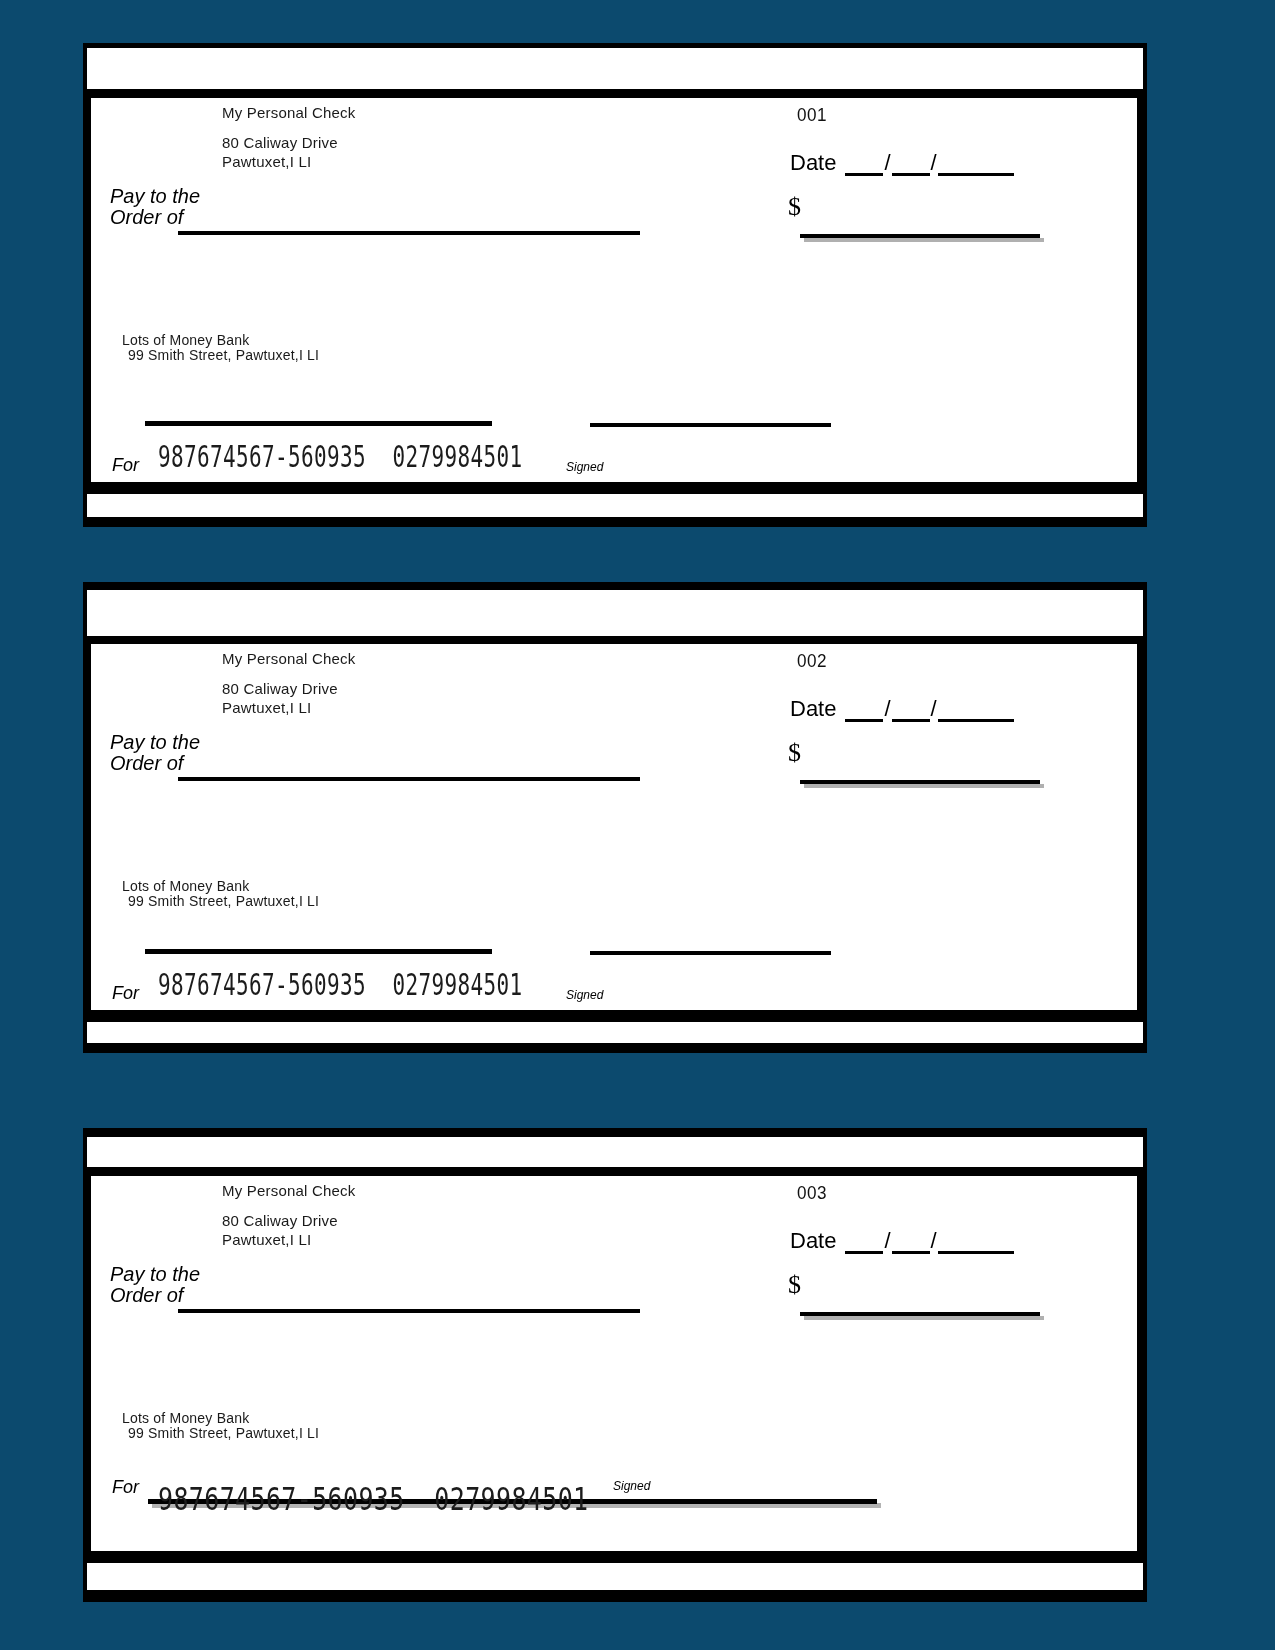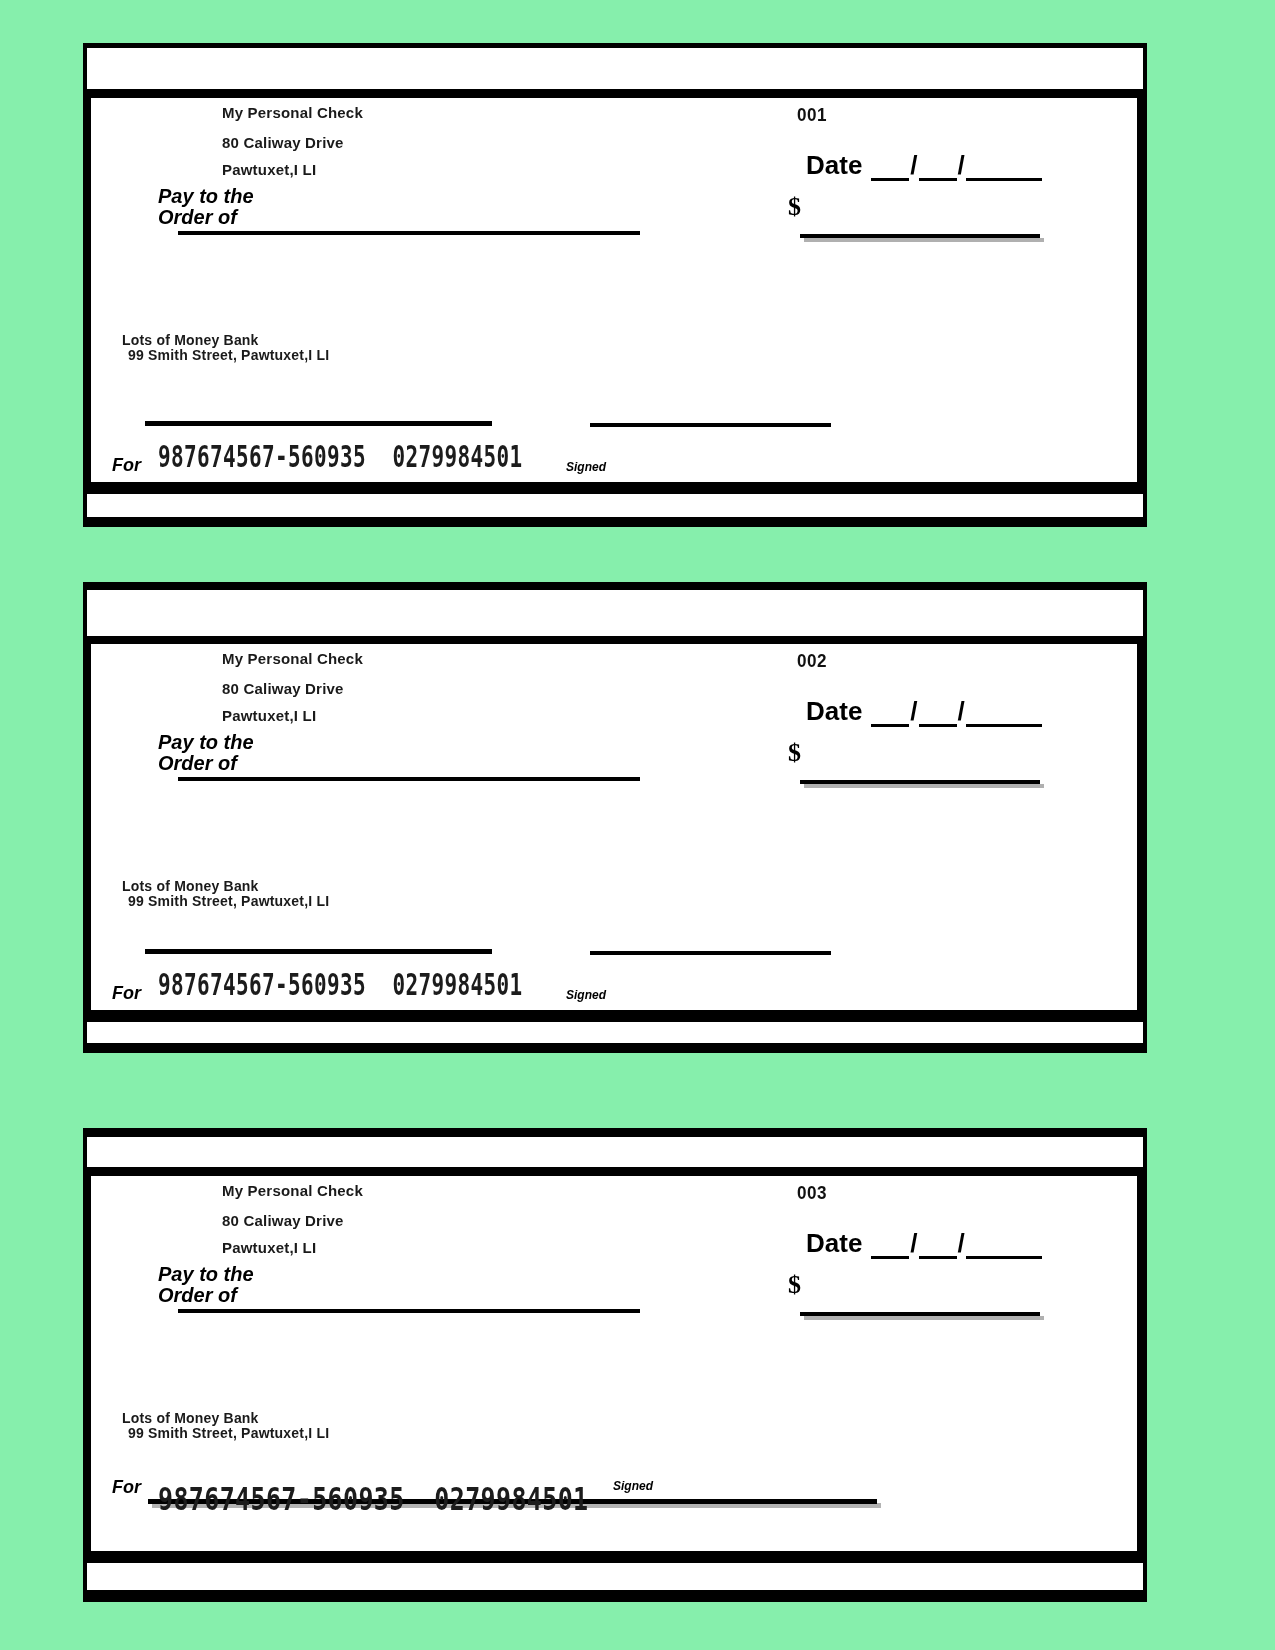--- a/index.html
+++ b/index.html
@@ -1,23 +1,22 @@
 <!DOCTYPE html>
 <html><head>
 <meta charset="utf-8">
 <style>
   html,body{margin:0;padding:0;background:#fff;}
   #sheet{
     position:relative;
     width:1275px;height:1650px;
-    background:#86efac;
+    background:#0c4a6e;
     font-family:"Liberation Sans",sans-serif;
     color:#000;
     overflow:hidden;
-    font-weight:bold;
   }
   
   .block{
     position:absolute;
     left:83px;width:1064px;
     box-sizing:border-box;
     border:4px solid #000;
     background:#fff;
   }
   .block1{top:43px;height:484px;border-top-width:5px;border-bottom-width:10px;}
@@ -35,42 +34,42 @@
   .block1 .check-body{margin-top:41px;height:384px;}
   .block2 .check-body{margin-top:46px;height:366px;border-top-width:8px;}
   .block3 .check-body{margin-top:30px;height:375px;}
   
   .payer-name,.payer-address,.payer-city{
     position:absolute;left:131px;
     font-size:15px;color:#1a1a1a;letter-spacing:.2px;white-space:nowrap;
   }
   .payer-name{top:6px;}
   .payer-address{top:36px;}
-  .payer-city{top:63px;}
+  .payer-city{top:55px;}
   .check-number{
     position:absolute;left:706px;top:6px;
     font-size:19px;color:#111;
     transform:scaleX(.9);transform-origin:left top;letter-spacing:.5px;
   }
   .date-row{
     position:absolute;left:699px;top:52px;
-    font-size:26px;white-space:nowrap;height:27px;margin-left:16px;
+    font-size:22px;white-space:nowrap;height:27px;
   }
   .date-row .lbl{margin-right:9px;}
   .blank{
     display:inline-block;height:22px;
     border-bottom:3px solid #000;
     vertical-align:bottom;
   }
   .blank.b-sm{width:38px;}
   .blank.b-lg{width:76px;}
   .date-sep{display:inline-block;margin:0 1px;}
   .pay-to{
     position:absolute;left:19px;top:88px;
-    font-style:italic;font-size:20px;line-height:21px;white-space:nowrap;margin-left:48px;
+    font-style:italic;font-size:20px;line-height:21px;white-space:nowrap;
   }
   .payee-line{
     position:absolute;left:87px;top:133px;
     width:462px;height:4px;background:#000;
   }
   .dollar-sign{
     position:absolute;left:697px;top:94px;
     font-family:"Liberation Serif",serif;font-size:26px;
   }
   .amount-line{

